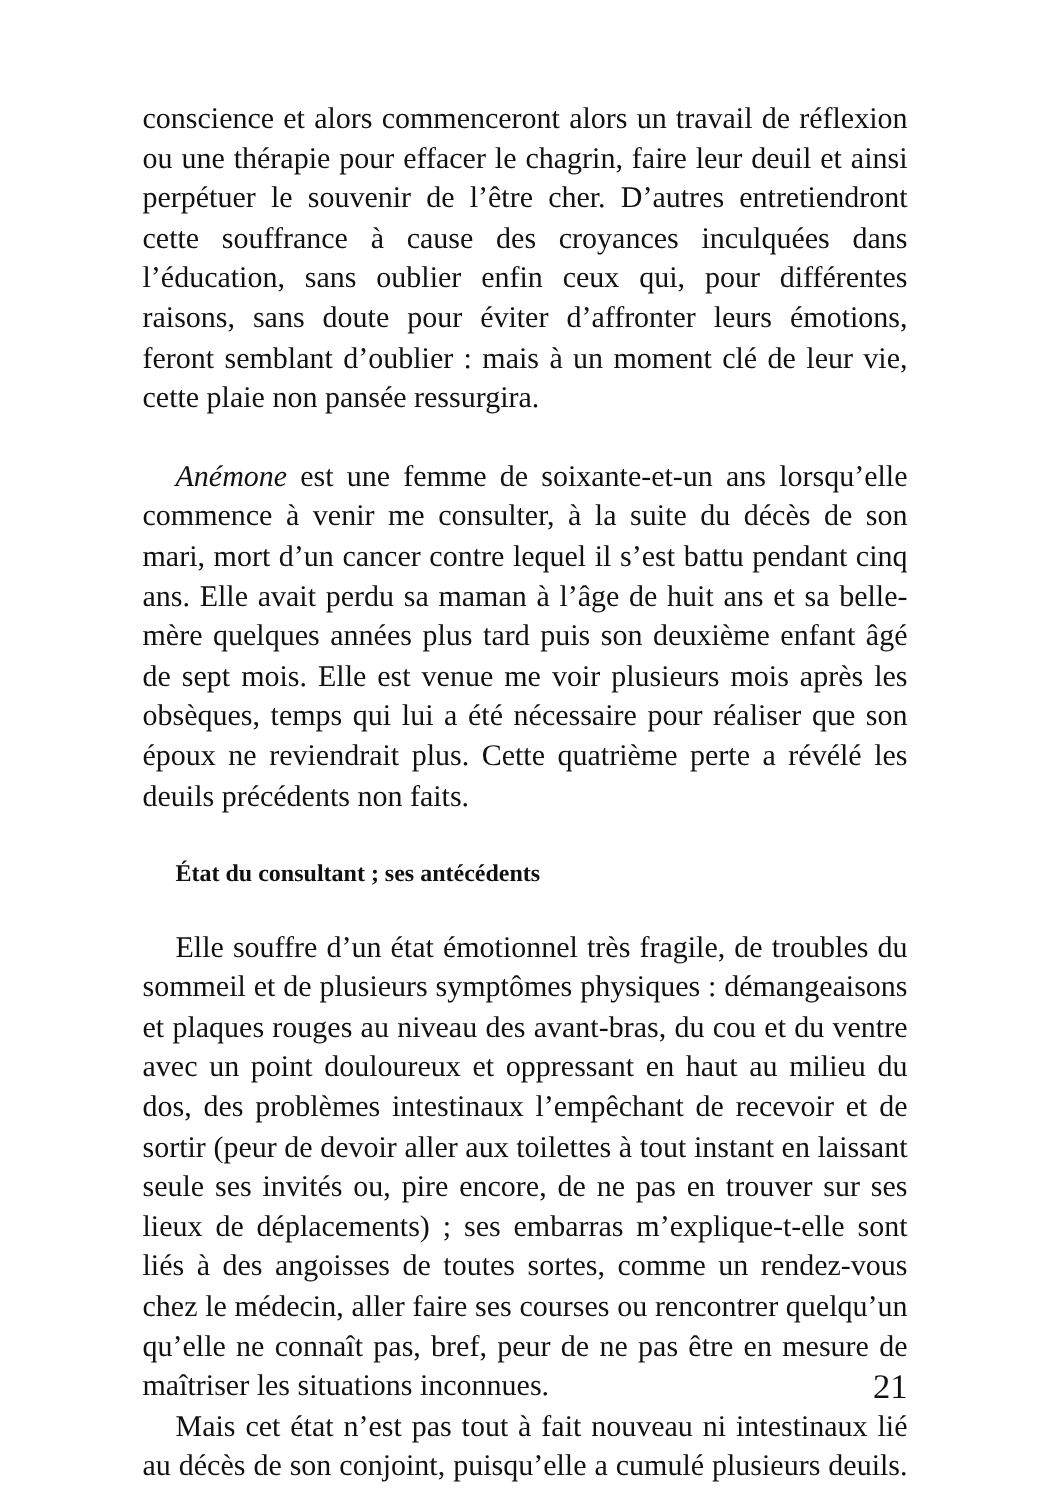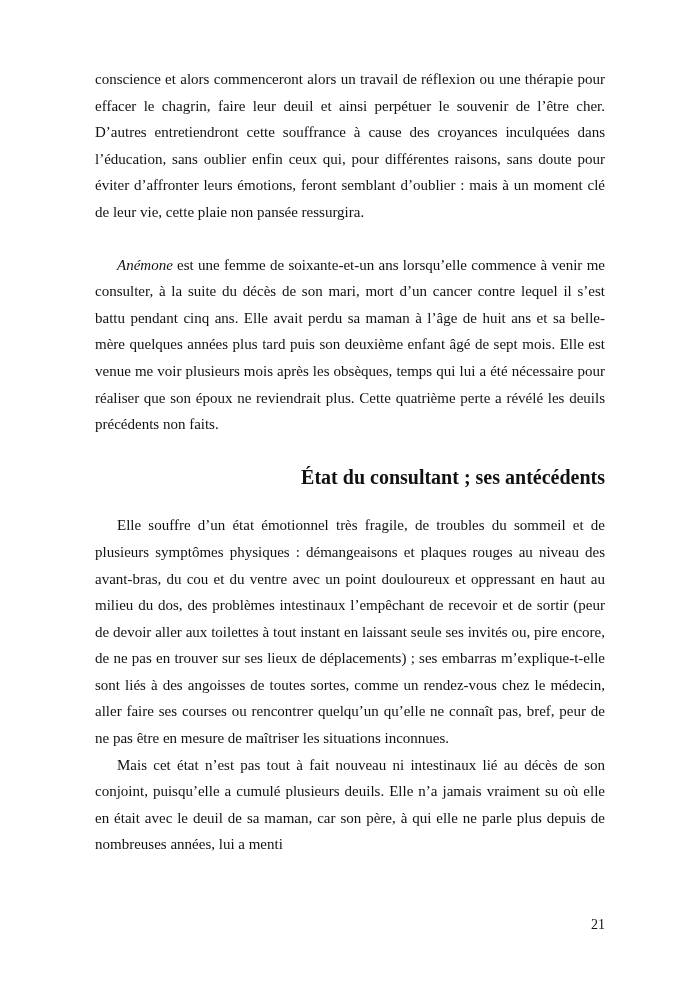--- a/index.html
+++ b/index.html
@@ -16,50 +16,49 @@
       color: #111111;
     }
     .page {
       position: absolute;
       left: 95px;
       top: 66px;
       width: 510px;
     }
     .para {
       margin: 0;
-      font-size: 15px;
+      font-size: 20px;
       line-height: 26.6px;
       text-align: justify;
       text-align-last: left;
     }
     .indent {
       text-indent: 22px;
     }
     .gap {
       height: 26px;
     }
     .heading {
       margin: 0;
-      font-size: 20px;
+      font-size: 16px;
       line-height: 26.6px;
       font-weight: bold;
       text-indent: 22px;
-      text-align: right;
     }
     .gap-heading-after {
       height: 22px;
     }
     .italic {
       font-style: italic;
     }
     .page-number {
       position: absolute;
       right: 95px;
       top: 912px;
-      font-size: 14px;
+      font-size: 23px;
       line-height: 26px;
     }
   </style>
 </head>
 <body>
 
 <div class="page">
 
   <p class="para">conscience et alors commenceront alors un travail de réflexion ou une thérapie pour effacer le chagrin, faire leur deuil et ainsi perpétuer le souvenir de l’être cher. D’autres entretiendront cette souffrance à cause des croyances inculquées dans l’éducation, sans oublier enfin ceux qui, pour différentes raisons, sans doute pour éviter d’affronter leurs émotions, feront semblant d’oublier : mais à un moment clé de leur vie, cette plaie non pansée ressurgira.</p>
 

